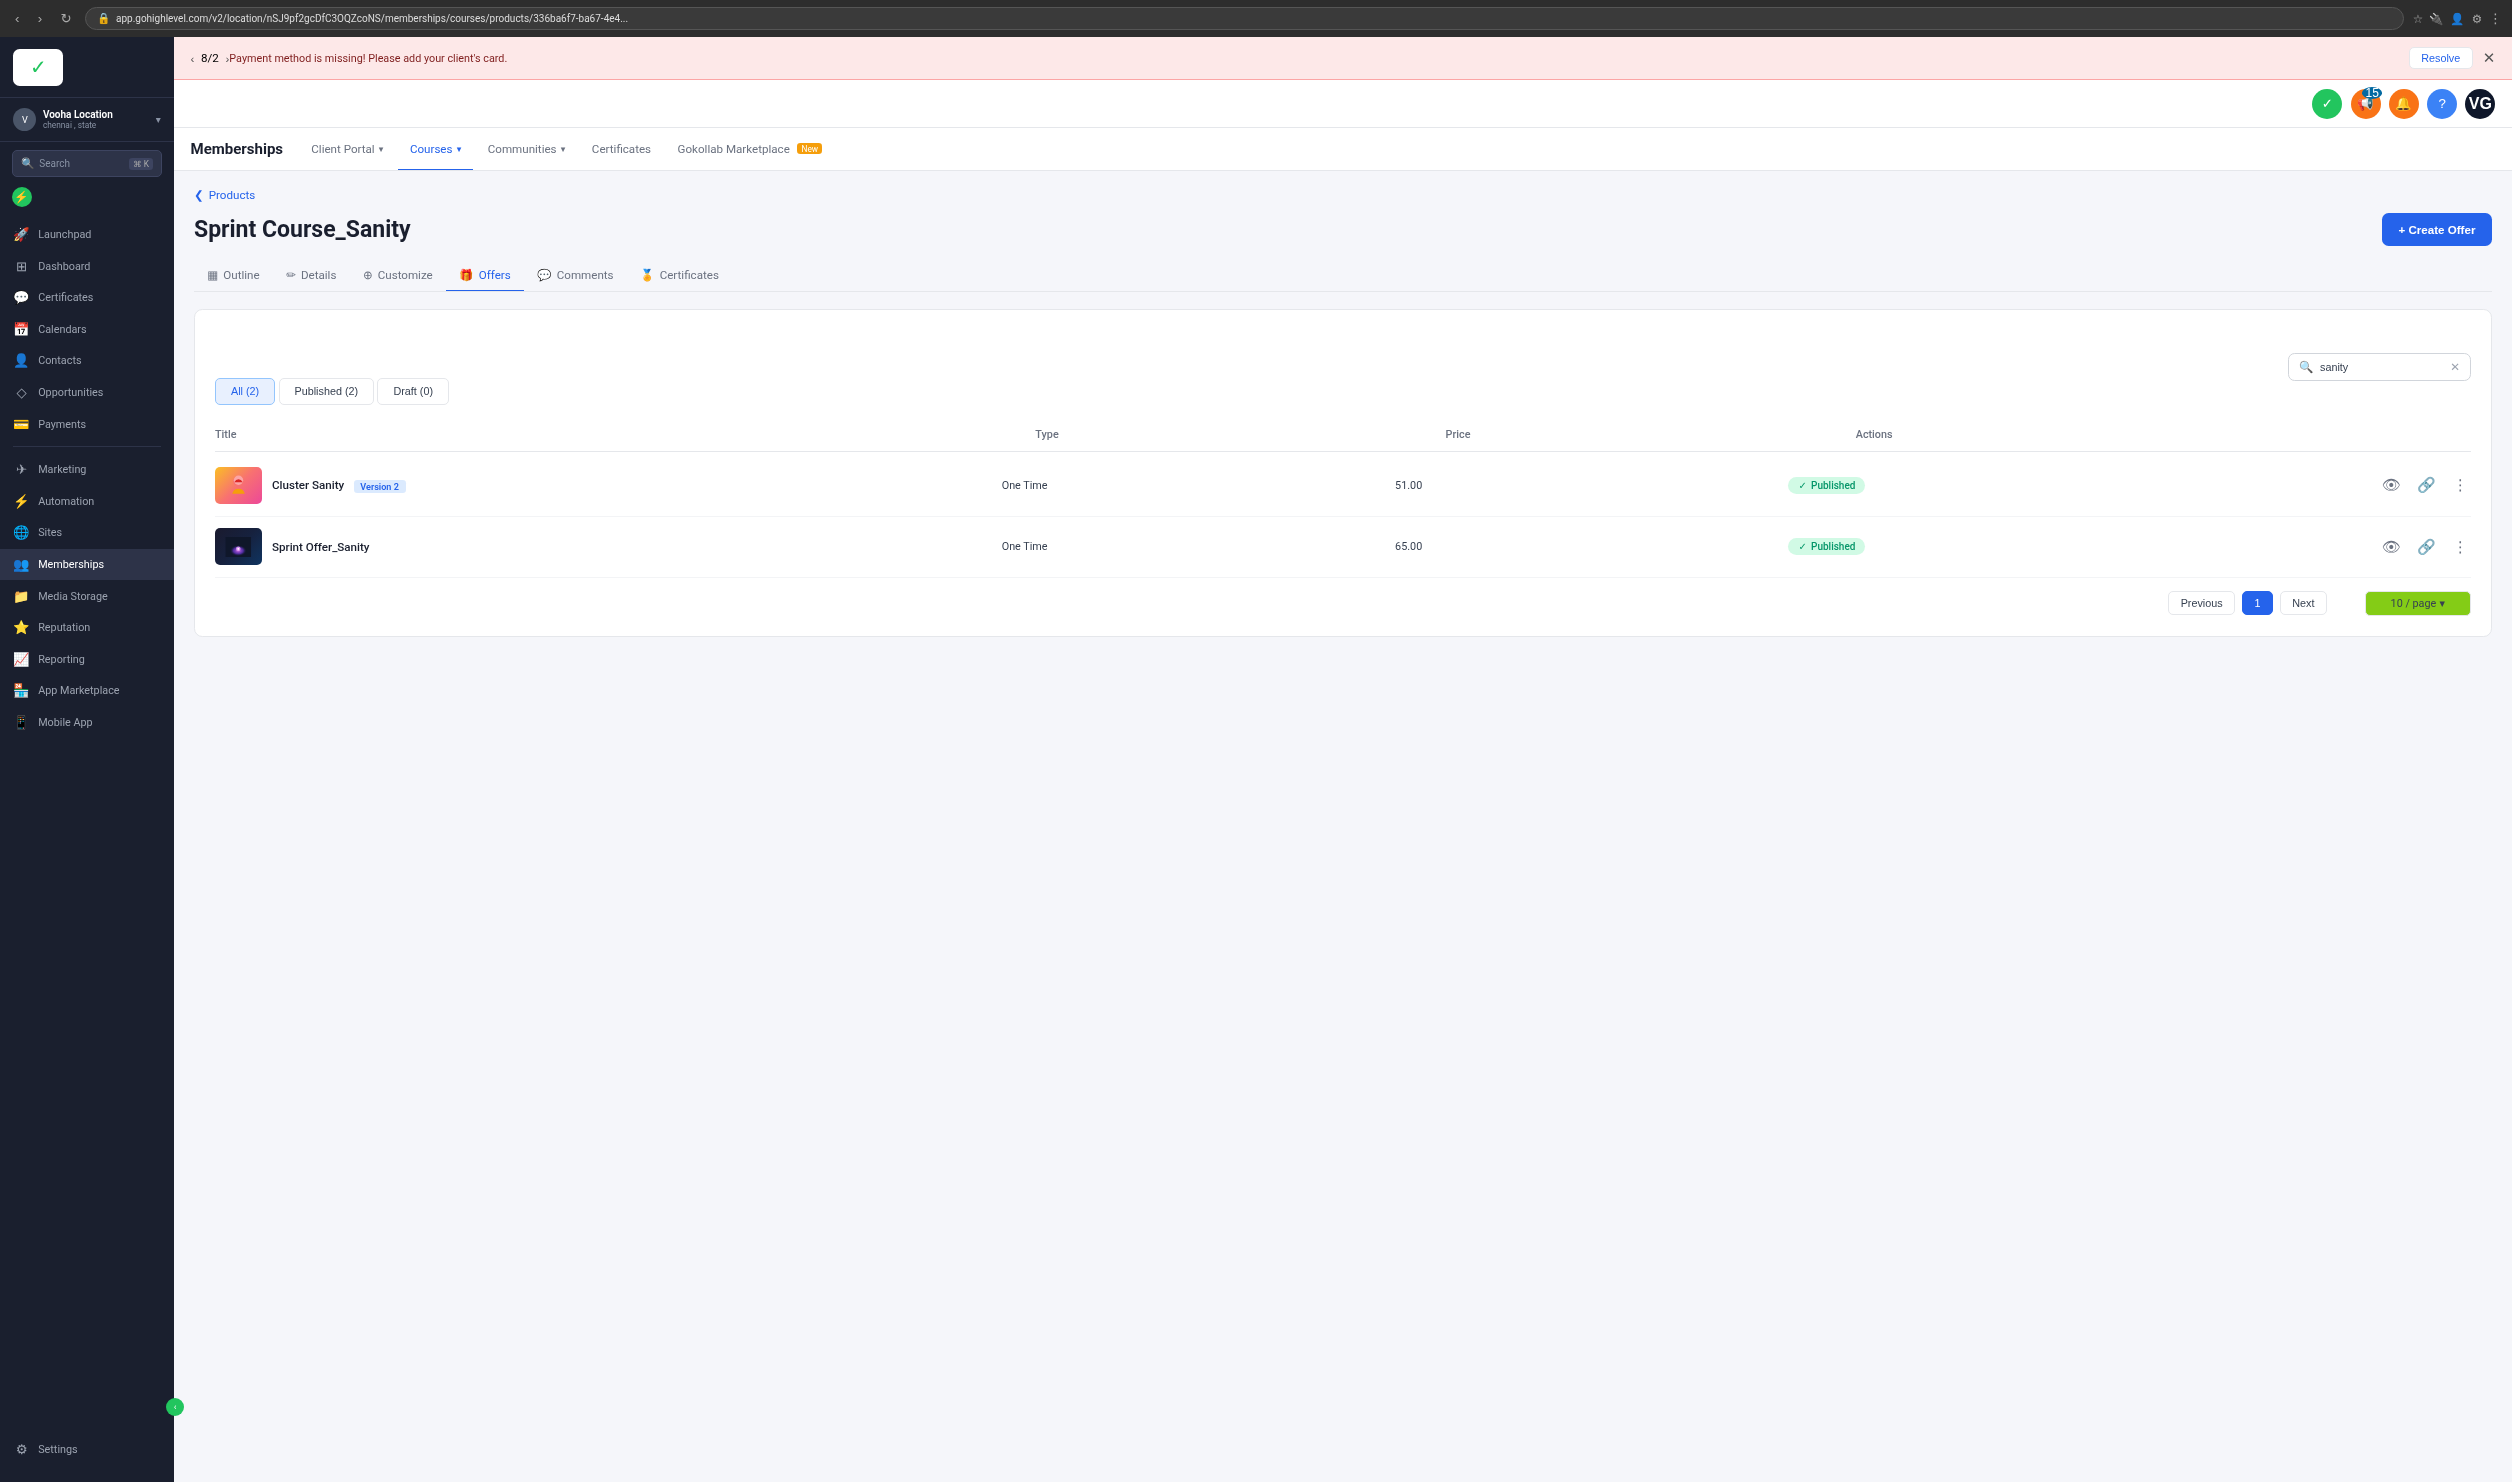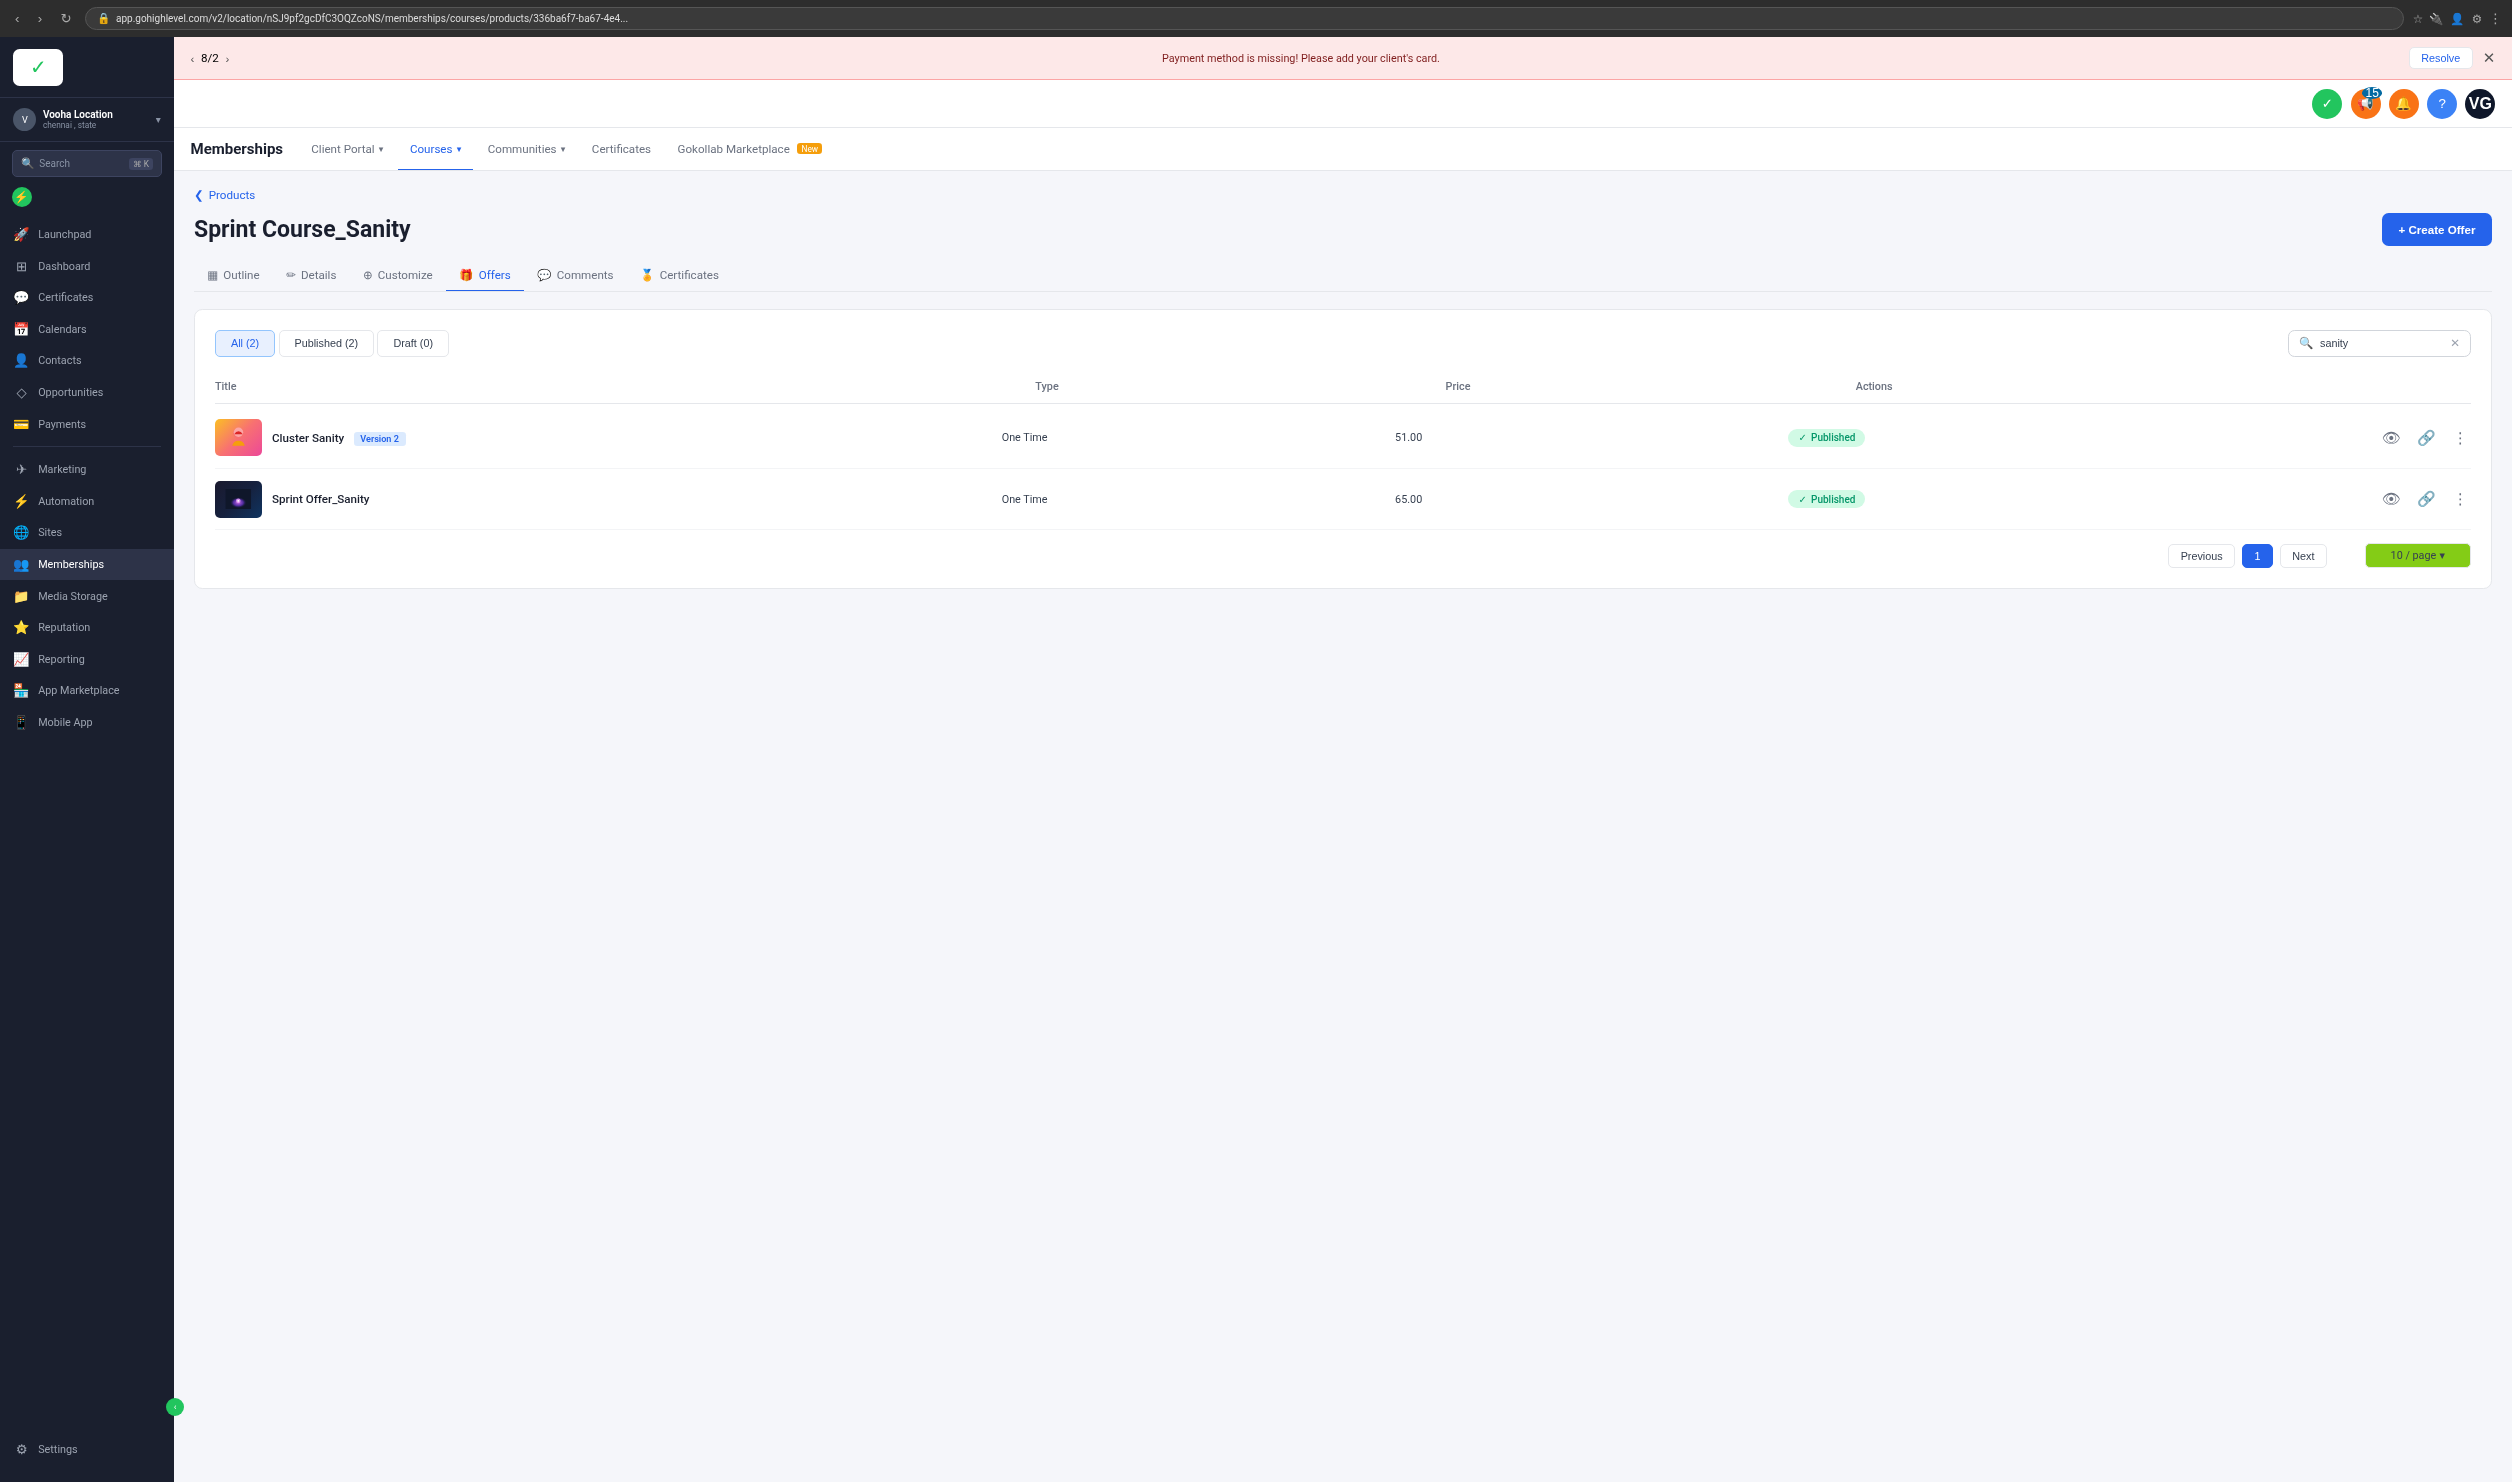--- a/index.html
+++ b/index.html
@@ -40,21 +40,21 @@
     .nav-divider { border: none; border-top: 0.8px solid #2d3348; margin: 6.6px 13.3px; }
     .sidebar-bottom { padding: 8.3px 0 16.6px; }
 
     
     .main-content { flex: 1; display: flex; flex-direction: column; overflow: hidden; }
 
     
     .alert-banner { background: #fde8e8; border-bottom: 0.8px solid #fca5a5; padding: 10px 16.6px; display: flex; align-items: center; justify-content: space-between; }
     .alert-nav { display: flex; align-items: center; gap: 6.6px; }
     .alert-nav-btn { background: none; border: none; cursor: pointer; color: #555; font-size: 11.6px; }
-    .alert-text { flex: 1; text-align: center; color: #7f1d1d; font-size: 10.8px; }
+    .alert-text { flex: 1; color: #7f1d1d; font-size: 10.8px; }
     .alert-resolve-btn { background: white; border: 0.8px solid #e5e7eb; border-radius: 5px; padding: 4.2px 11.6px; color: #2563eb; font-size: 10.8px; font-weight: 500; cursor: pointer; margin-left: 36px; }
     .alert-close { background: none; border: none; cursor: pointer; color: #555; font-size: 15px; }
 
     
     .top-header { background: white; border-bottom: 0.8px solid #e5e7eb; padding: 0 16.6px; display: flex; align-items: center; justify-content: space-between; min-height: 48px; }
     .top-header-actions { display: flex; align-items: center; gap: 8.3px; }
     .header-icon-btn { width: 30px; height: 30px; border-radius: 50%; border: none; cursor: pointer; display: flex; align-items: center; justify-content: center; font-size: 13.3px; }
     .header-icon-btn.green { background: #22c55e; color: white; }
     .header-icon-btn.orange-badge { background: #f97316; color: white; position: relative; }
     .header-icon-btn.orange { background: #f97316; color: white; }
@@ -87,21 +87,21 @@
     .sub-nav { display: flex; align-items: center; gap: 0; margin-bottom: 16.6px; border-bottom: 0.8px solid #e5e7eb; }
     .sub-nav-item { padding: 8.3px 13.3px; color: #6b7280; font-size: 11.6px; cursor: pointer; border-bottom: 1.7px solid transparent; display: flex; align-items: center; gap: 5px; }
     .sub-nav-item.active { color: #2563eb; border-bottom: 1.7px solid #2563eb; }
 
     
     .content-card { background: white; border-radius: 8.3px; border: 0.8px solid #e5e7eb; padding: 20px; }
 
     
     .filter-row { display: flex; align-items: center; justify-content: space-between; margin-bottom: 16.6px; }
     .filter-tabs { display: flex; gap: 3.3px; }
-    .filter-tab { padding: 6.6px 15px; border-radius: 5px; border: 0.8px solid #e5e7eb; background: white; color: #374151; font-size: 10.8px; cursor: pointer; }
+    .filter-tab { padding: 6.6px 15px; border-radius: 5px; border: 0.8px solid #e5e7eb; background: white; color: #374151; font-size: 10.8px; cursor: pointer; margin-top: 48px; }
     .filter-tab.active { background: #e8f0fe; color: #2563eb; border-color: #93c5fd; }
     .search-box { display: flex; align-items: center; border: 0.8px solid #d1d5db; border-radius: 6.6px; padding: 5.8px 10px; gap: 6.6px; width: 183px; }
     .search-box input { border: none; outline: none; font-size: 10.8px; color: #374151; width: 100%; }
     .search-clear { color: #9ca3af; cursor: pointer; font-size: 11.6px; }
 
     
     .table-header { display: grid; grid-template-columns: 2fr 1fr 1fr 1.5fr auto; padding: 6.6px 0 10px; border-bottom: 0.8px solid #e5e7eb; margin-bottom: 3.3px; }
     .th { color: #6b7280; font-size: 10.8px; font-weight: 500; }
     .table-row { display: grid; grid-template-columns: 2fr 1fr 1fr 1.5fr auto; align-items: center; padding: 11.6px 0; border-bottom: 0.8px solid #f3f4f6; }
     .table-row:last-child { border-bottom: none; }

